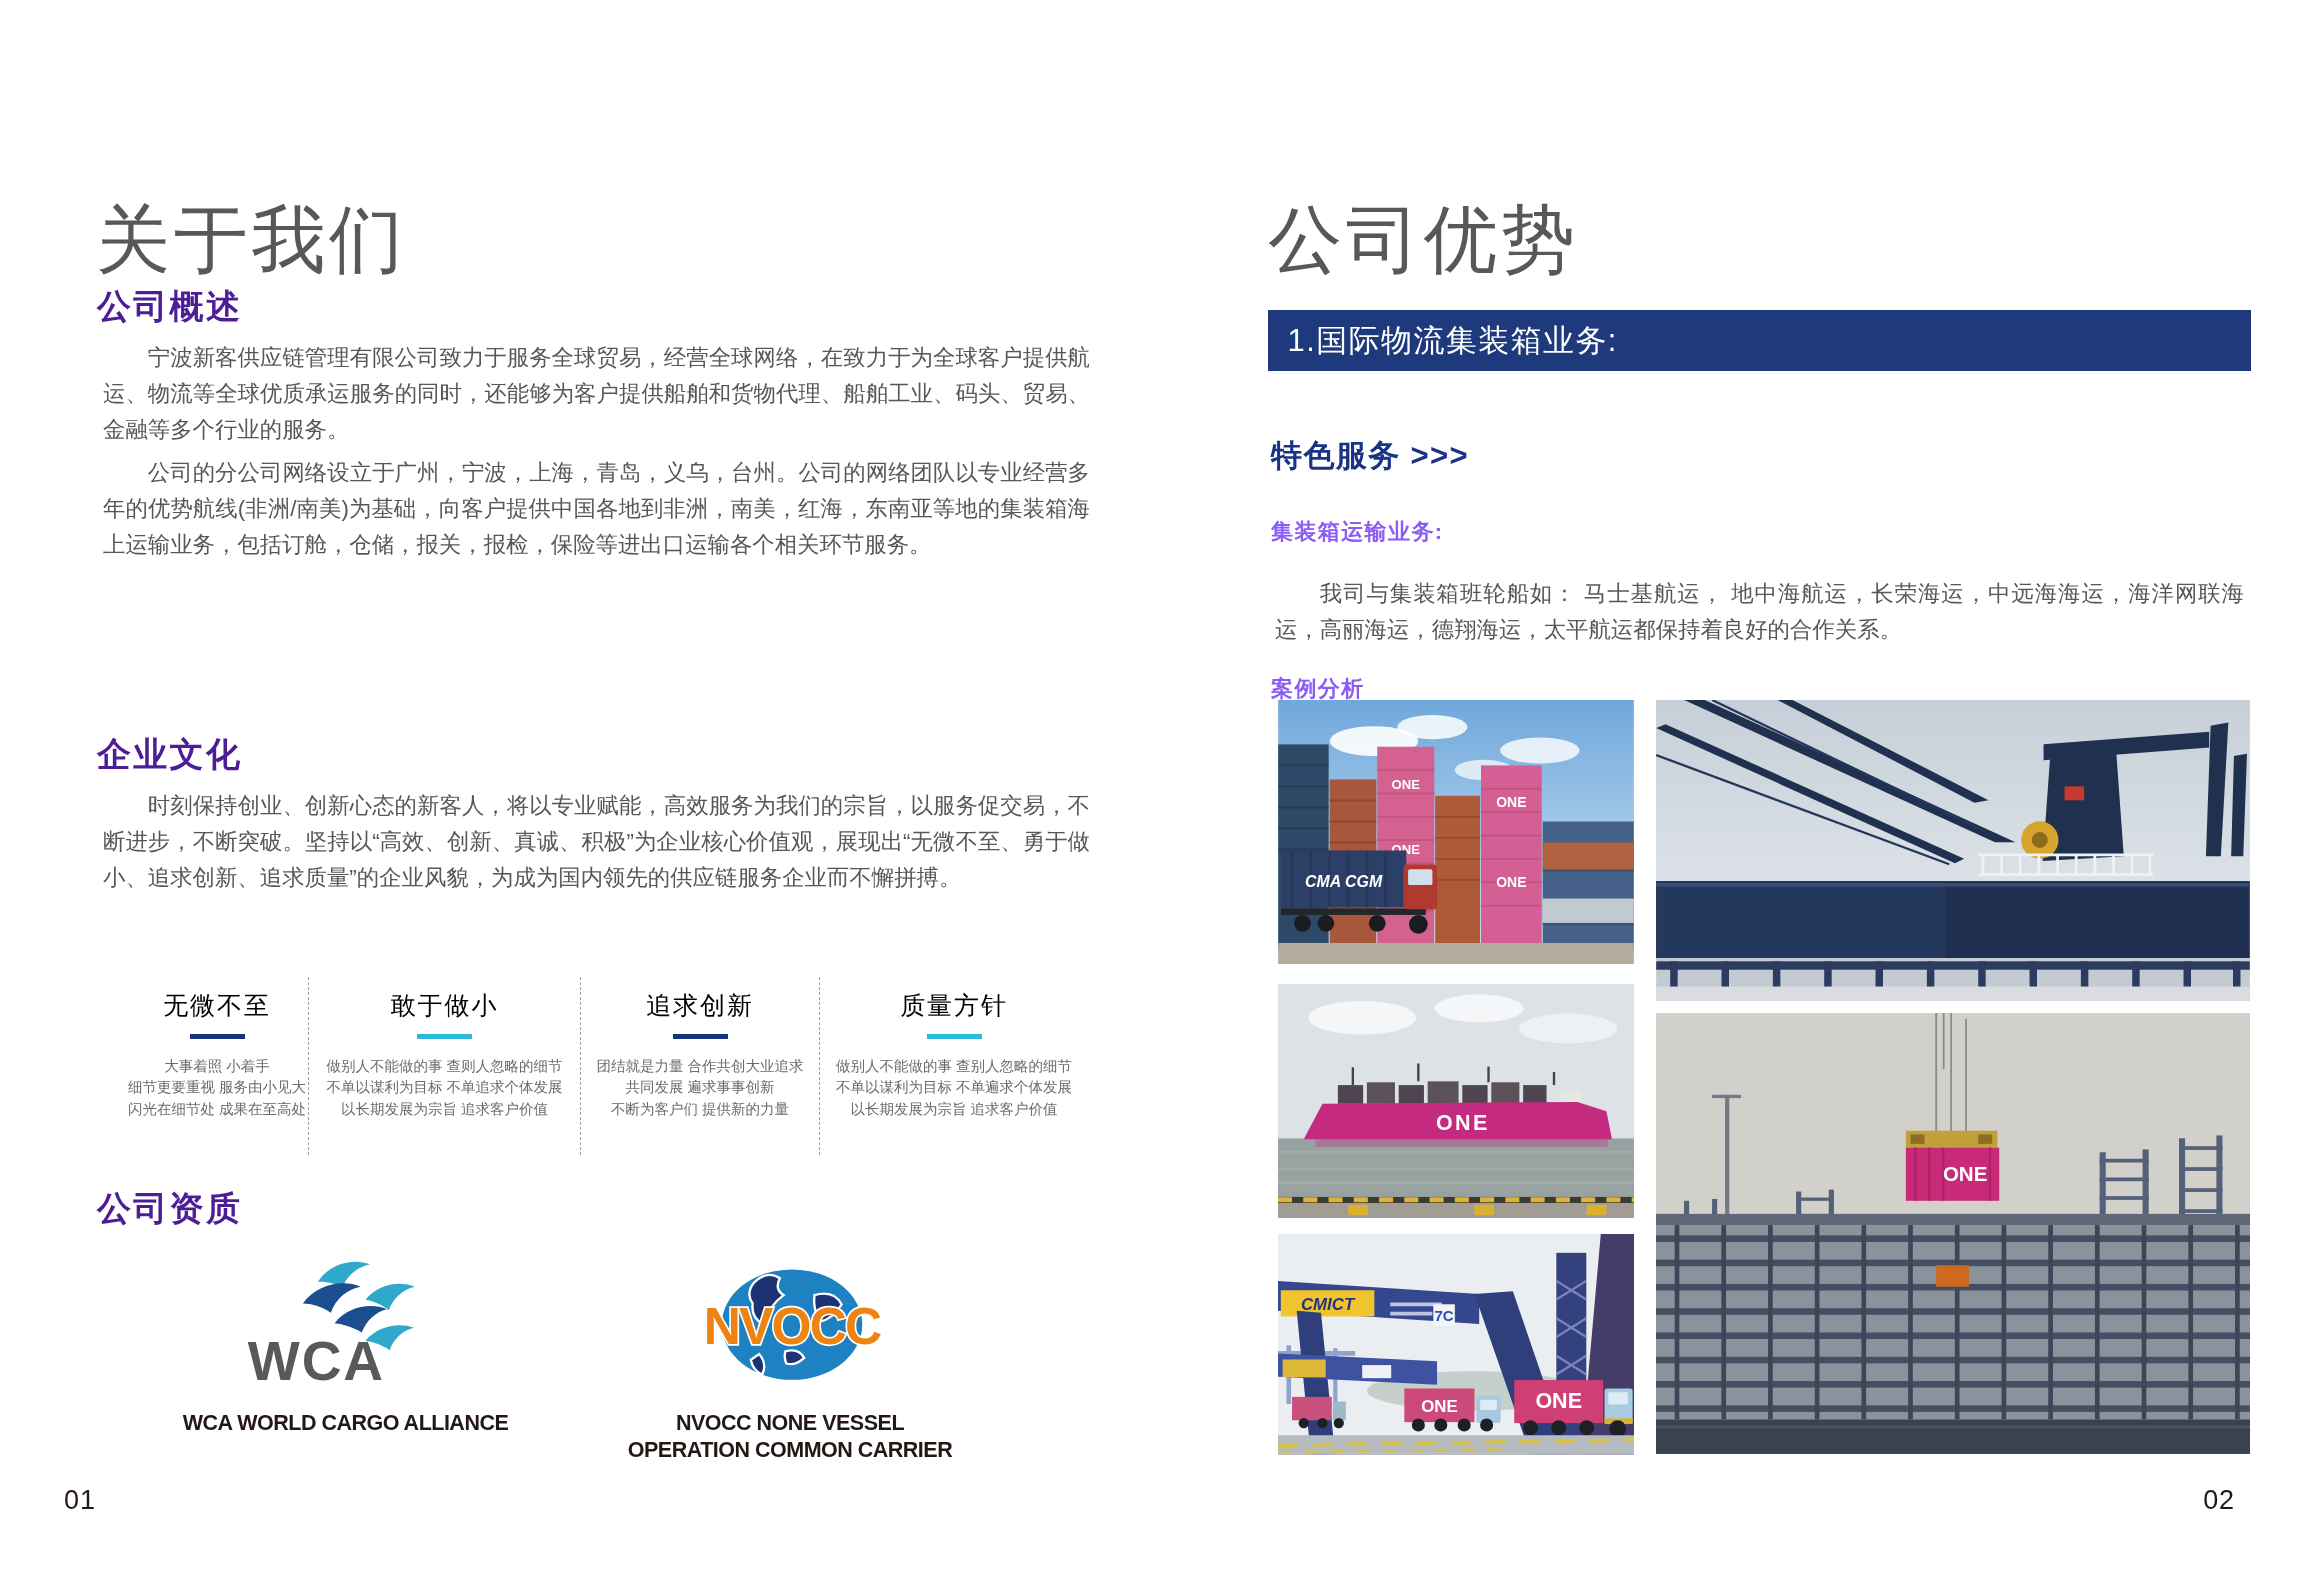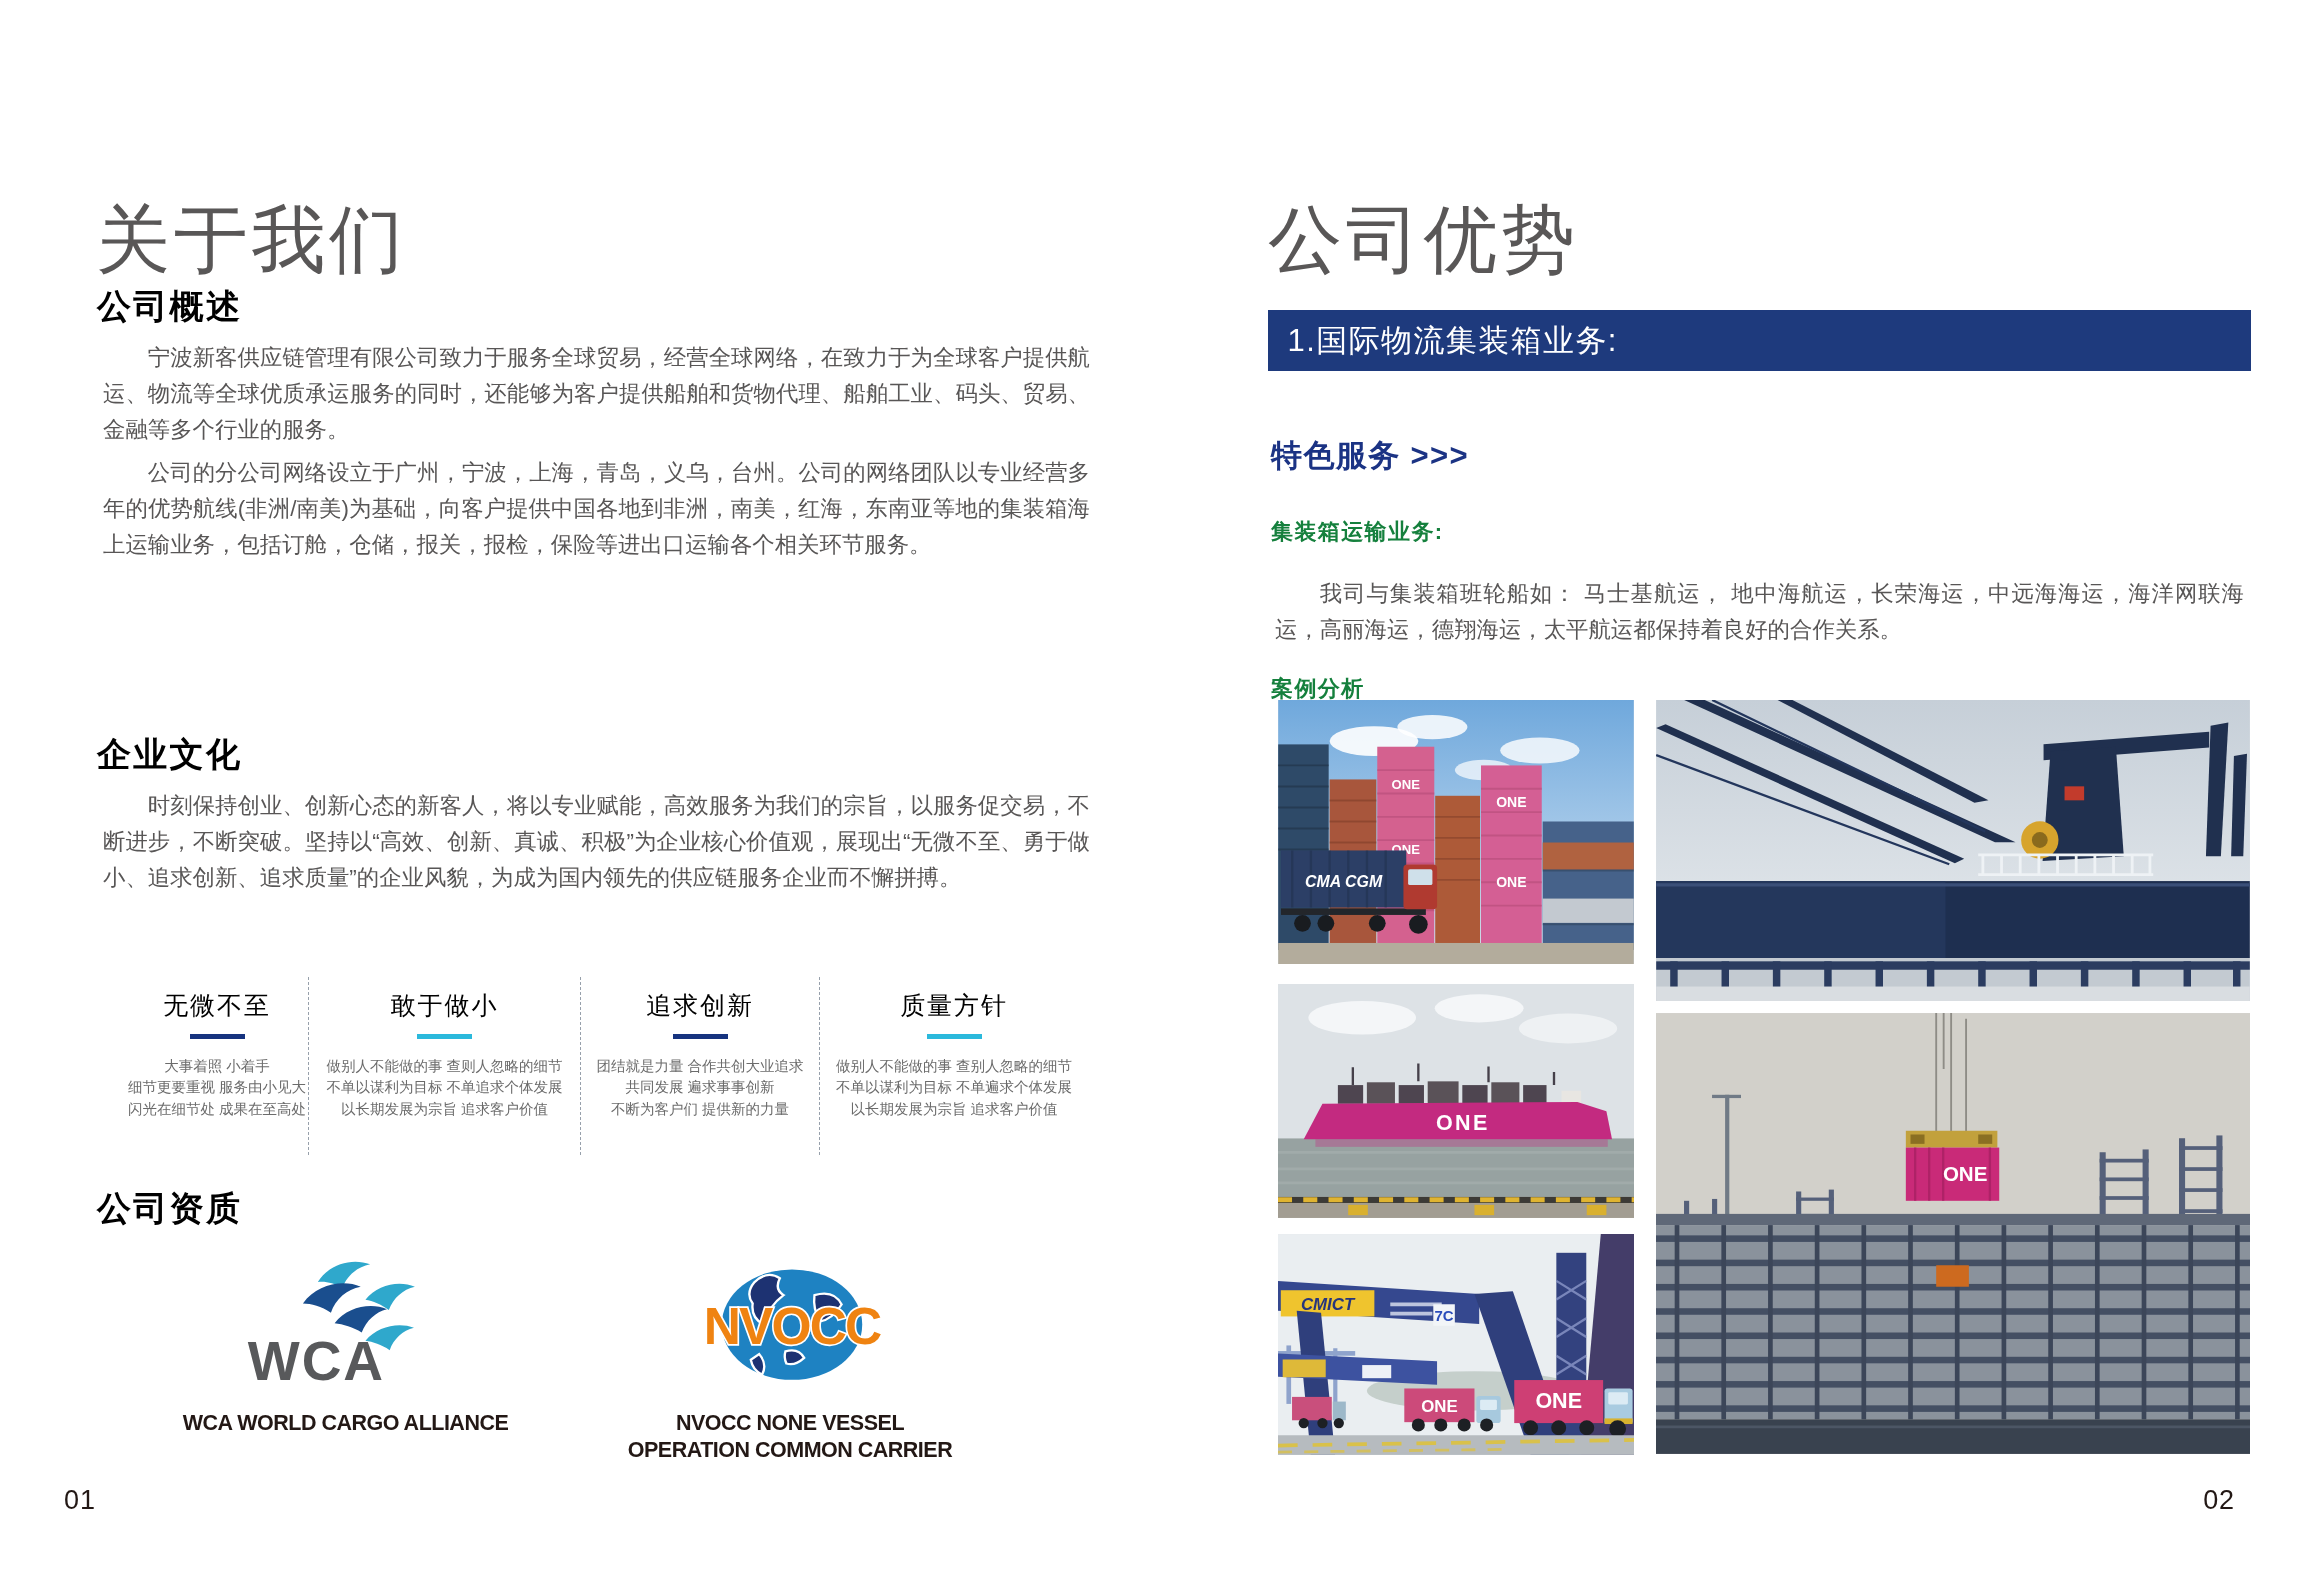--- a/index.html
+++ b/index.html
@@ -4,40 +4,40 @@
 <style>
   *{margin:0;padding:0;box-sizing:border-box}
   html,body{width:2319px;height:1584px;background:#ffffff;overflow:hidden;
     font-family:"Liberation Sans","DejaVu Sans",sans-serif;}
   .page{position:absolute;top:0;width:1159px;height:1584px;background:#fff}
   #page-left{left:0}
   #page-right{left:1160px}
   .abs{position:absolute}
 
   .page-title{font-size:74px;color:#595757;font-weight:500;letter-spacing:3.7px;white-space:nowrap}
-  .section-heading{font-size:34px;color:#000000;font-weight:700;letter-spacing:2.3px;white-space:nowrap}
+  .section-heading{font-size:34px;color:#4c1d95;font-weight:700;letter-spacing:2.3px;white-space:nowrap}
   .body-text{font-size:22.4px;color:#585656;line-height:36px;text-align:justify}
   .body-text p{text-indent:2em;margin:7px}
 
   .values-row{display:flex;align-items:stretch}
   .value-col{text-align:center;padding-top:12px}
   .value-col:not(:last-child){border-right:1.4px dashed #97a0ab}
   .value-title{font-size:25px;font-weight:400;color:#000000;letter-spacing:1.9px}
   .value-underline{width:55px;height:4.7px;margin:12px auto 17px}
   .u-navy{background:#16337f}
   .u-cyan{background:#2bb9dc}
   .value-line{font-size:14.5px;color:#6b6b6b;line-height:21.5px;white-space:nowrap}
 
   .caption{font-size:21.5px;font-weight:700;color:#231815;text-align:center;line-height:27px;letter-spacing:-0.5px}
   .page-num{font-size:27px;color:#231815;letter-spacing:0.9px}
 
   .banner{background:#1e3a7d;color:#ffffff;font-size:31px;font-weight:400;
     line-height:61px;padding-left:19.6px;letter-spacing:1.4px;white-space:nowrap}
   .featured{font-size:31px;font-weight:700;color:#1b3384;letter-spacing:1.4px;white-space:nowrap}
-  .sub-heading{font-size:22px;font-weight:700;color:#15803d;letter-spacing:1.4px;white-space:nowrap}
+  .sub-heading{font-size:22px;font-weight:700;color:#8b5cf6;letter-spacing:1.4px;white-space:nowrap}
 
   .photo{position:absolute;overflow:hidden;background:#dfe3e6}
   .photo svg{display:block;width:100%;height:100%}
   .logo-svg{position:absolute}
   .logo-svg svg{display:block;width:100%;height:100%}
 </style>
 </head>
 <body>
 
 <div class="page" id="page-left">

